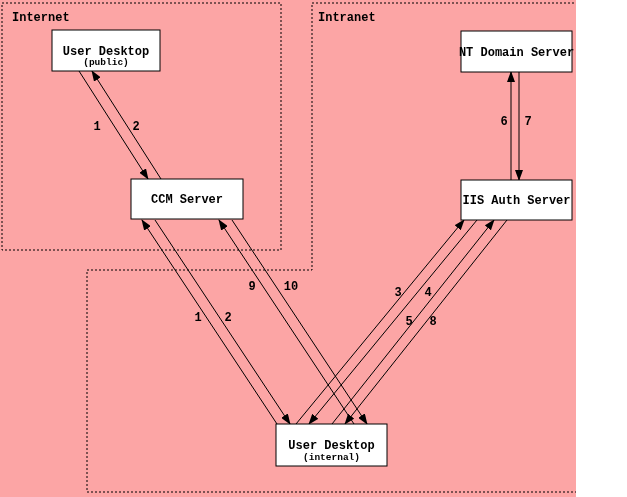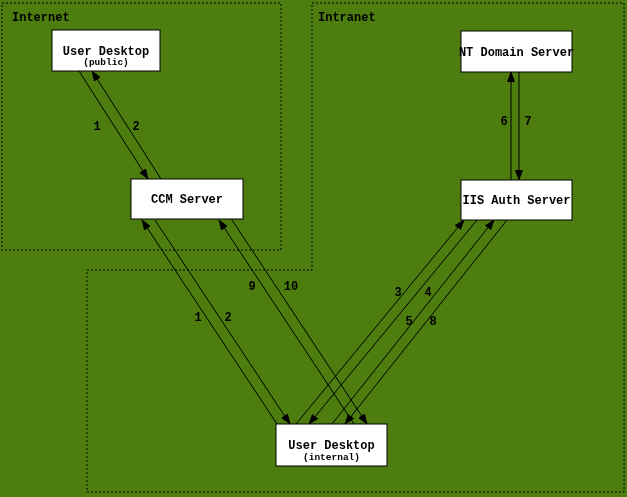--- a/index.html
+++ b/index.html
@@ -1,16 +1,16 @@
 <!DOCTYPE html>
 <html><head>
 <meta charset="utf-8">
 <style>
   html,body{margin:0;padding:0;background:#ffffff;}
-  .stage{position:relative;width:627px;height:497px;background:#4d7c0f;overflow:hidden;}
+  .stage{position:relative;width:576px;height:497px;background:#fca5a5;overflow:hidden;}
   svg text{
     font-family:"Liberation Mono","DejaVu Sans Mono",monospace;
     font-weight:bold;
     fill:#000000;
   }
   .zone-outline{fill:none;stroke:#000000;stroke-width:1;stroke-dasharray:2 2;}
   .zone-label{font-size:12px;}
   .node-box{fill:#ffffff;stroke:#000000;stroke-width:1;}
   .node-title{font-size:12px;text-anchor:middle;dominant-baseline:central;}
   .node-subtitle{font-size:9.5px;text-anchor:middle;dominant-baseline:central;}

